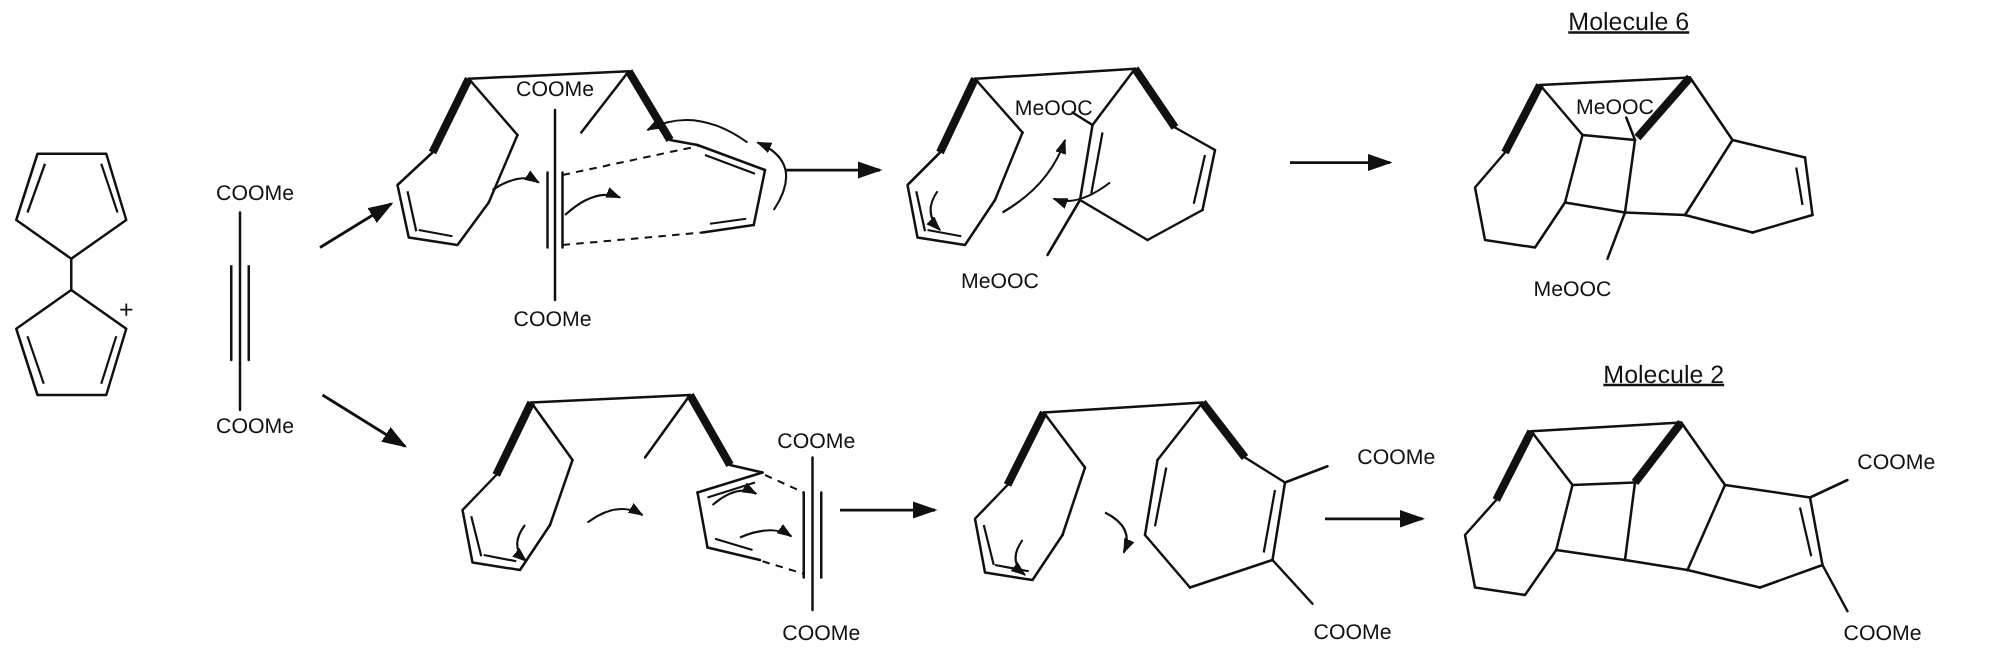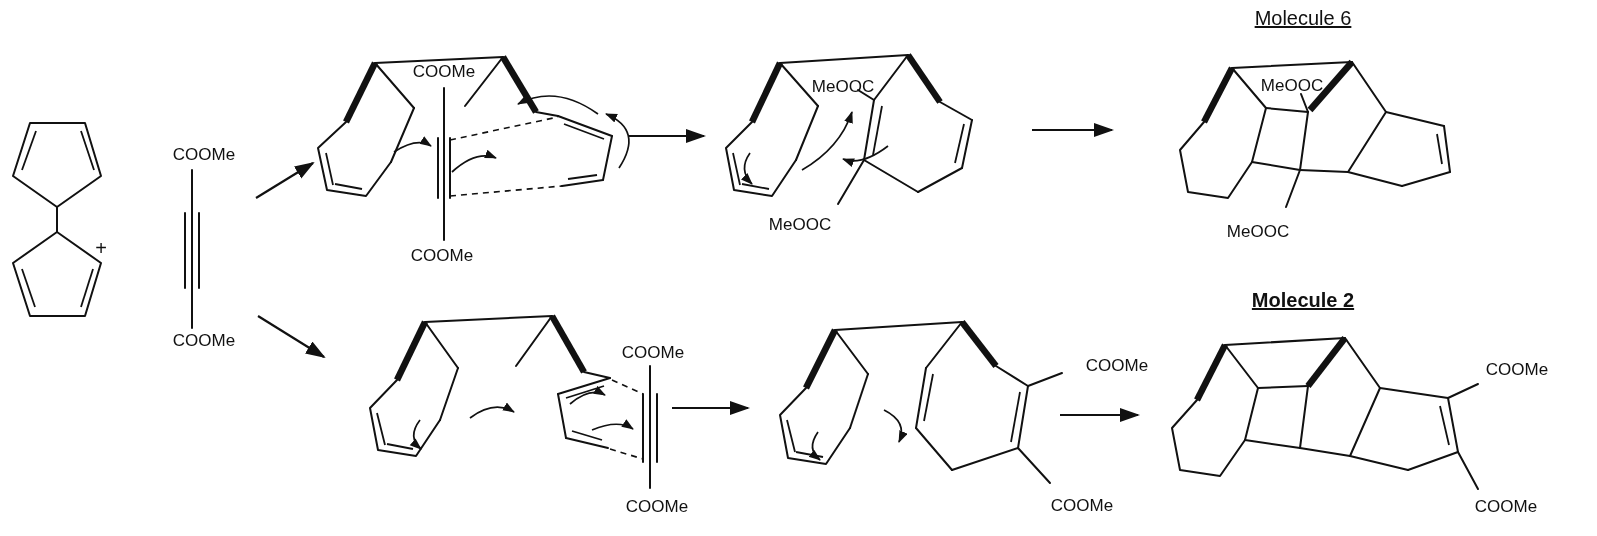--- a/index.html
+++ b/index.html
@@ -242,17 +242,17 @@
   <div class="lbl title" style="left:1303px; top:7px;">Molecule 6</div>
   <div class="lbl" style="left:1292px; top:77px;">MeOOC</div>
   <div class="lbl" style="left:1258px; top:223px;">MeOOC</div>
 
   <div class="lbl" style="left:653px; top:344px;">COOMe</div>
   <div class="lbl" style="left:657px; top:498px;">COOMe</div>
 
   <div class="lbl" style="left:1117px; top:357px;">COOMe</div>
   <div class="lbl" style="left:1082px; top:497px;">COOMe</div>
 
-  <div class="lbl title" style="left:1303px; top:289px;font-weight:bold;">Molecule 2</div>
+  <div class="lbl title" style="left:1331px; top:289px;">Molecule 2</div>
   <div class="lbl" style="left:1517px; top:361px;">COOMe</div>
   <div class="lbl" style="left:1506px; top:498px;">COOMe</div>
 
 </div>
 
 </body></html>

